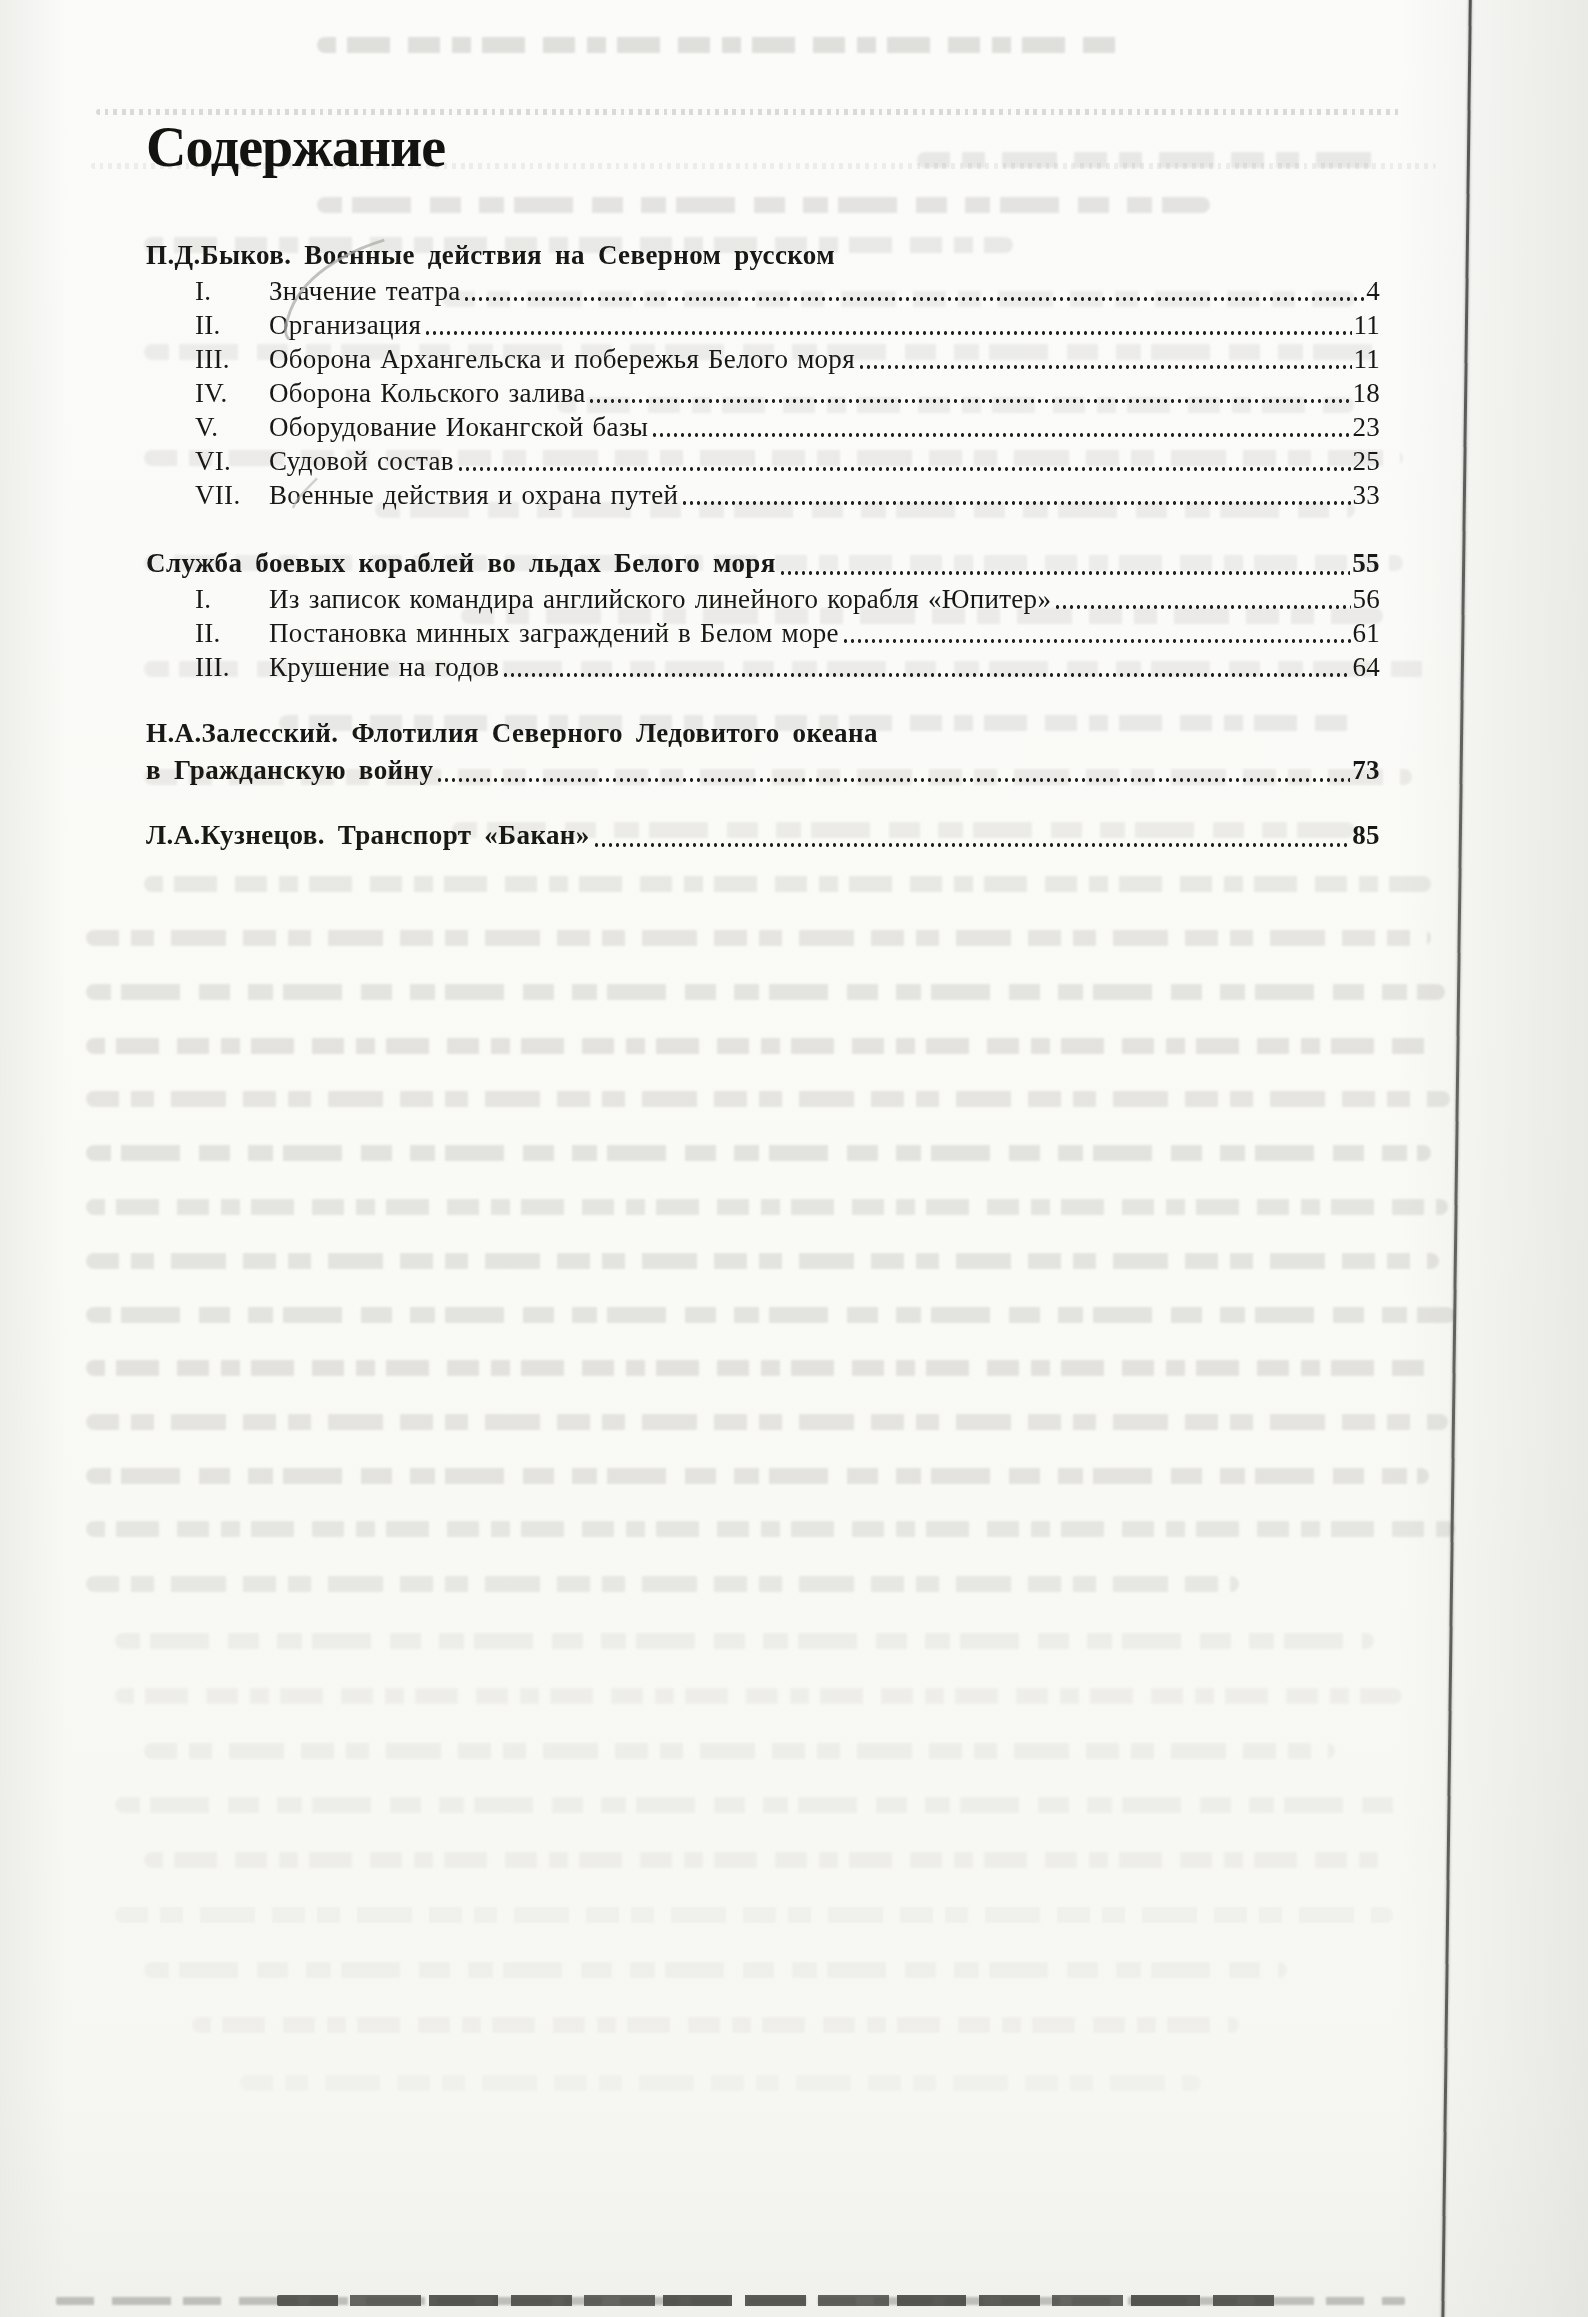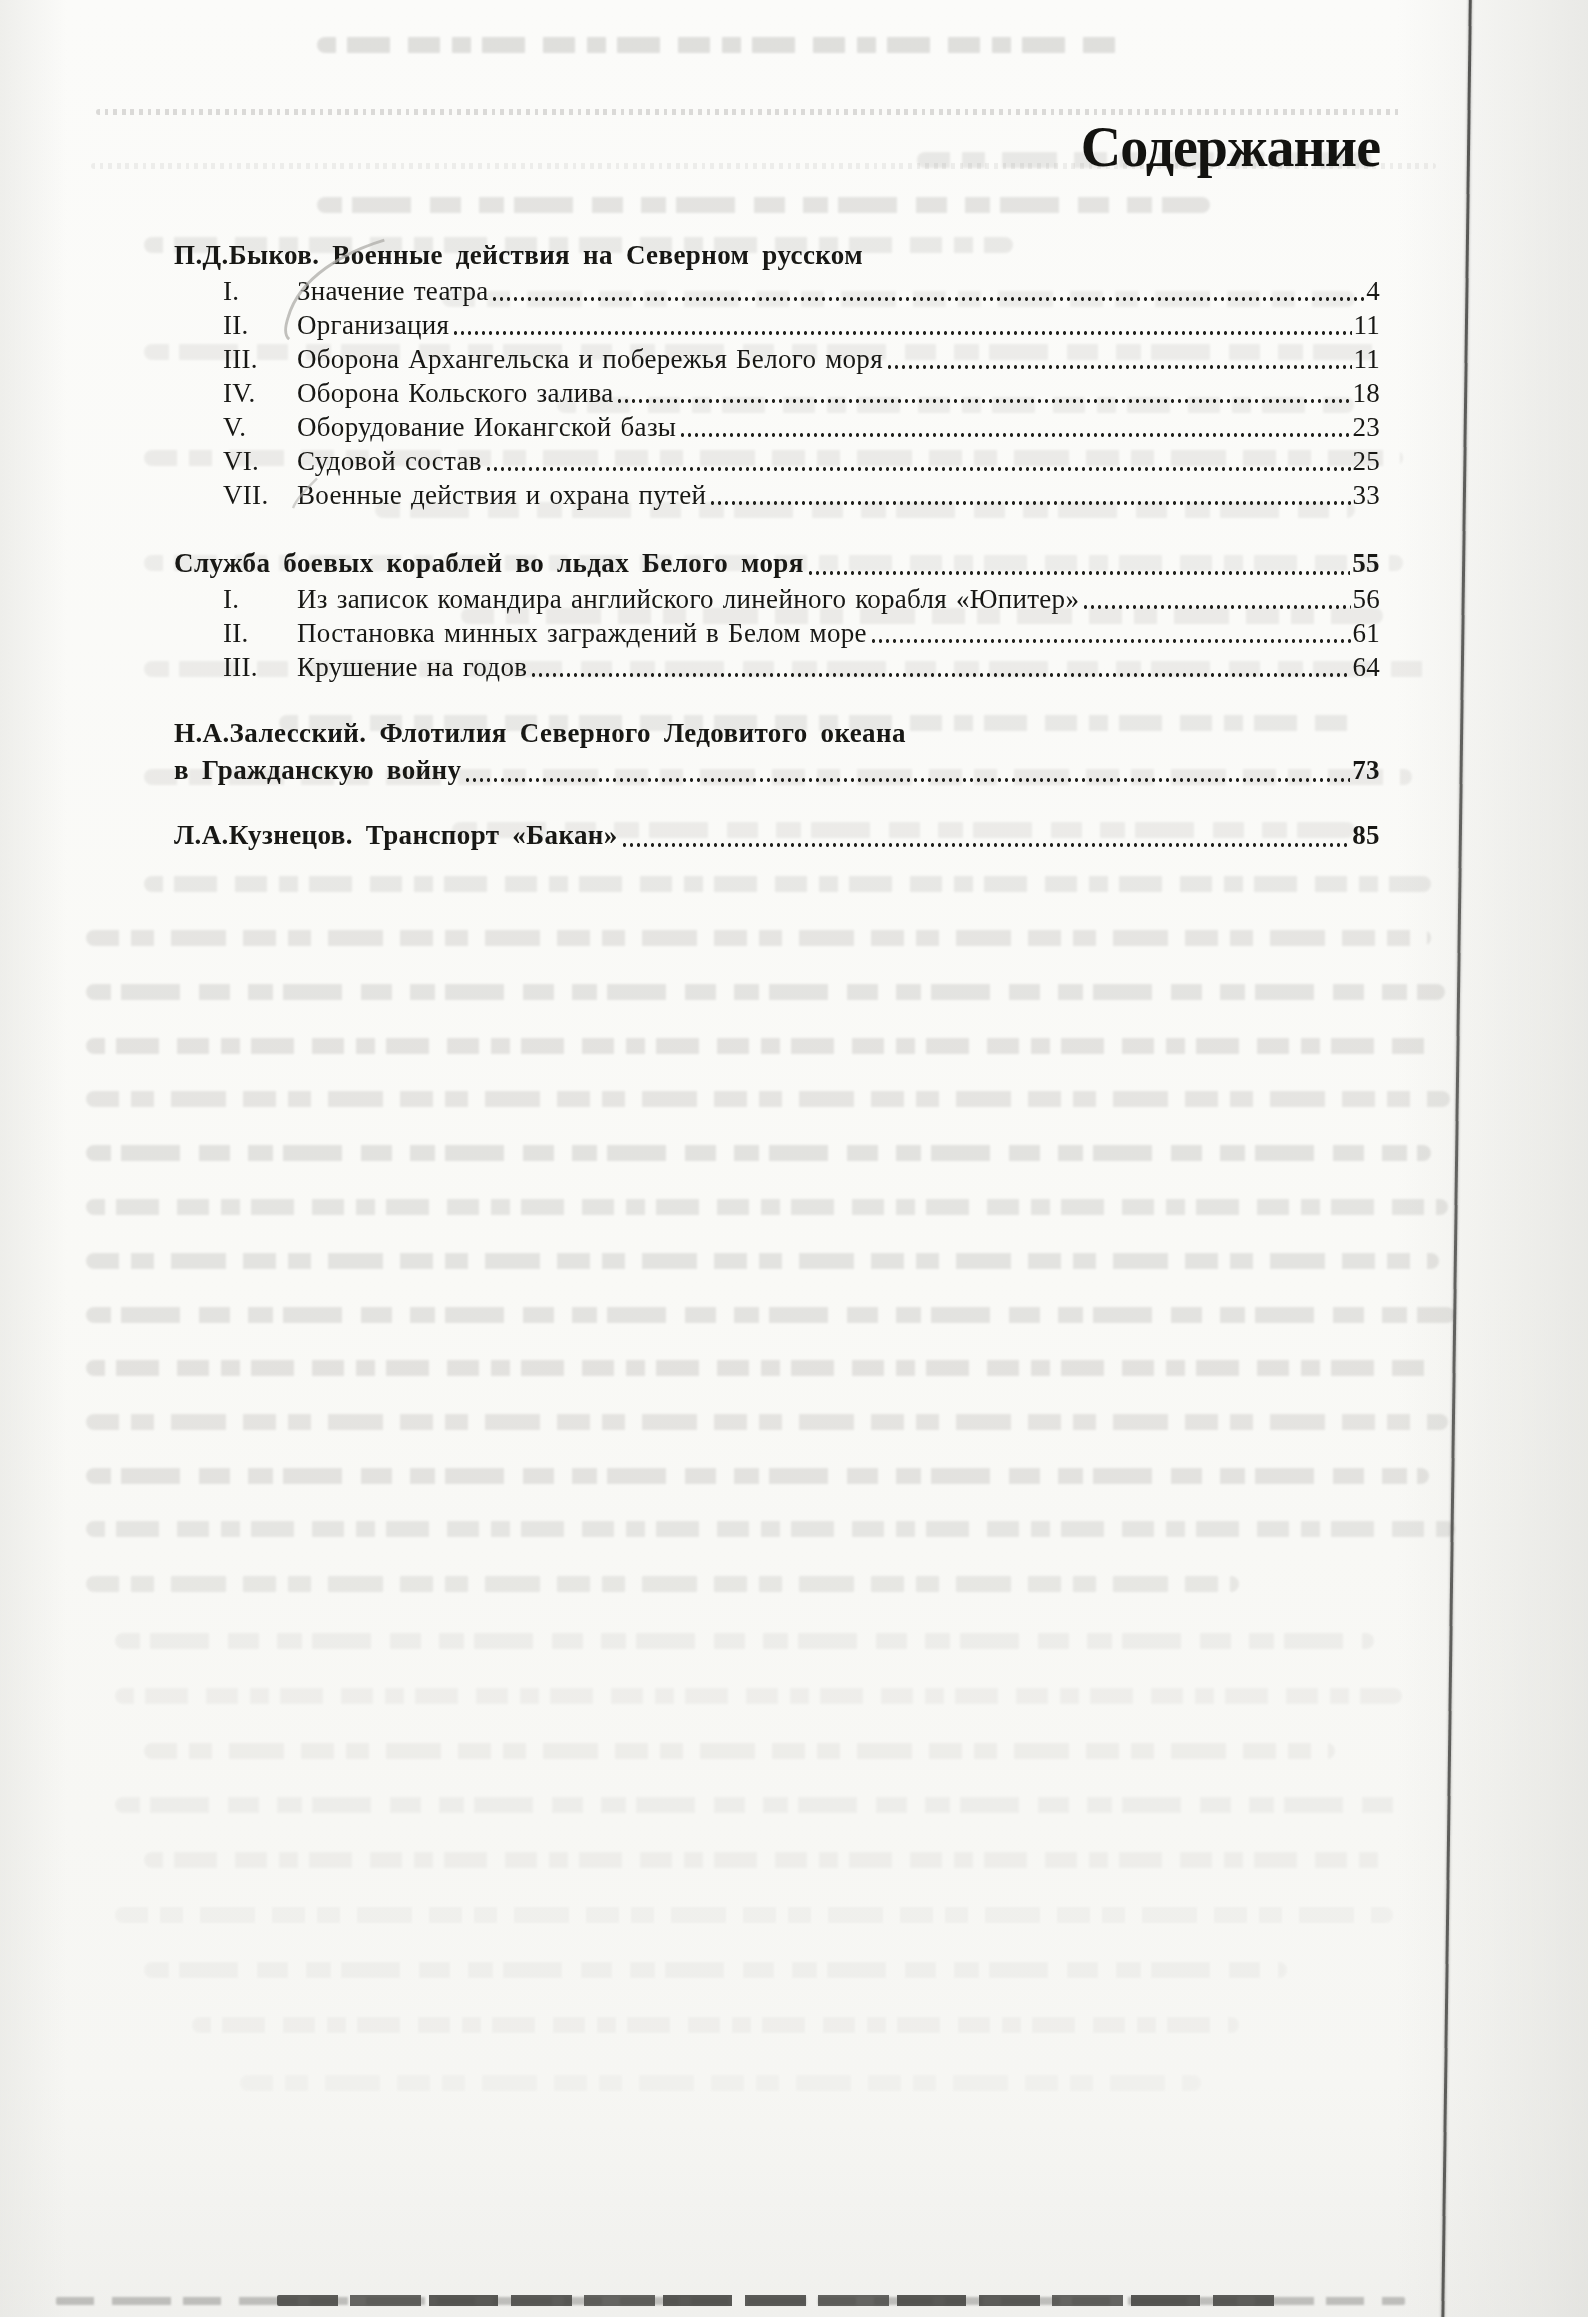--- a/index.html
+++ b/index.html
@@ -37,28 +37,28 @@
   }
   .edge-strip.light{
     top:2297px;left:56px;width:1349px;height:7.7px;opacity:.3;filter:blur(0.8px);
     background:repeating-linear-gradient(90deg,#4a4a47 0 38px,rgba(0,0,0,0) 38px 56px,#4a4a47 56px 115px,rgba(0,0,0,0) 115px 127px);
   }
   .pen-mark{position:absolute;left:0;top:0;pointer-events:none;}
 
   
   .title{
     position:absolute;left:146px;top:115px;width:1234px;margin:0;
-    text-align:right;font-size:56px;font-weight:bold;letter-spacing:-1px;
+    text-align:left;font-size:56px;font-weight:bold;letter-spacing:-1px;
     color:#131310;
   }
 
   
   .toc{position:absolute;left:146px;top:237px;width:1234px;font-size:27px;letter-spacing:0.3px;}
   .sec{margin:0;}
-  .row{display:flex;align-items:baseline;margin-left:28px;}
+  .row{display:flex;align-items:baseline;}
   .row.heading{font-weight:bold;line-height:37px;word-spacing:5.8px;letter-spacing:0.4px;}
   .row.item{line-height:34px;padding-left:49px;word-spacing:1.9px;}
   .numeral{flex:0 0 74px;}
   .lbl{white-space:nowrap;}
   .leader{flex:1 1 auto;align-self:stretch;position:relative;margin-left:2.9px;min-width:23px;}
   .leader::after{
     content:"";position:absolute;left:1px;right:1.9px;bottom:5.8px;height:5.8px;
     background:radial-gradient(circle at 2.5px 2.9px,#23231f 1.5px,rgba(0,0,0,0) 2px);
     background-size:7px 5.8px;background-repeat:repeat-x;
   }

